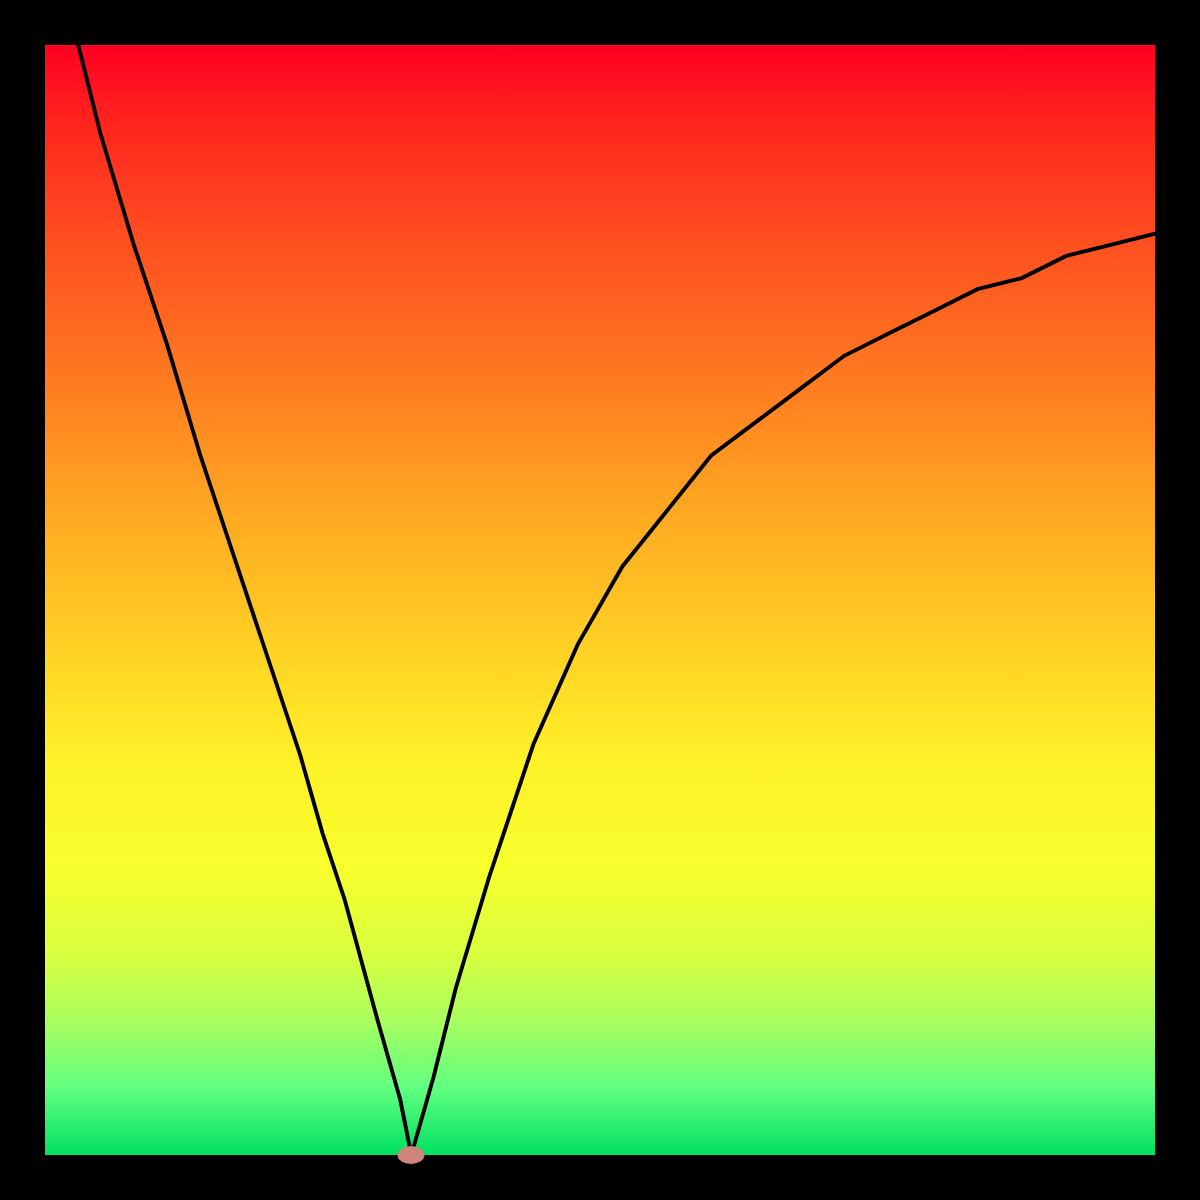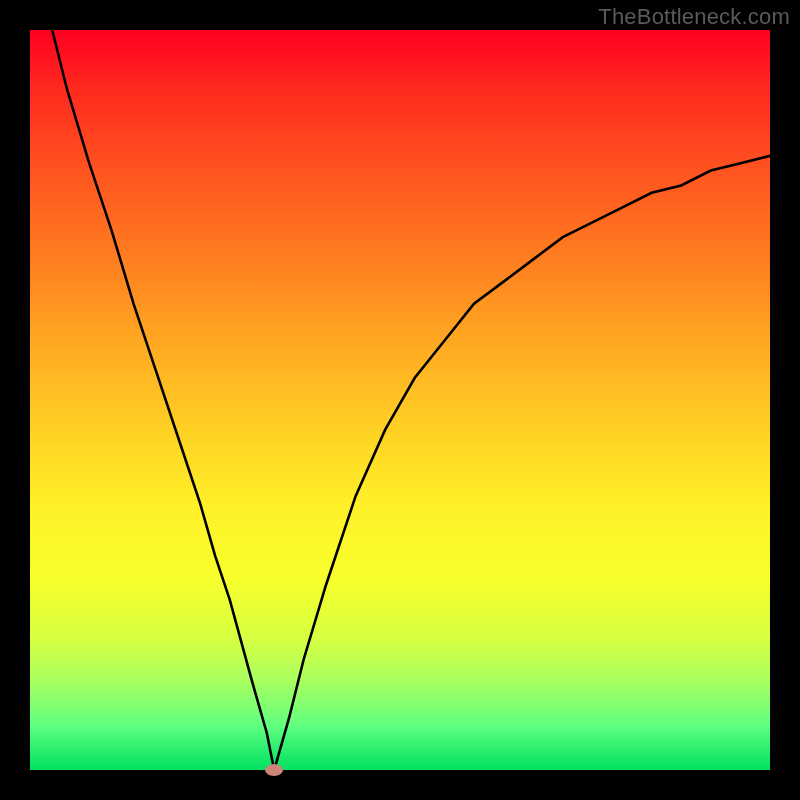--- a/index.html
+++ b/index.html
@@ -63,21 +63,20 @@
     height: 12px;
     background: #cf867a;
     border-radius: 50%;
     transform: translate(-50%, -50%);
   }
 </style>
 </head>
 <body>
 
 <div class="frame">
-  <div class="watermark">TheBottleneck.com</div>
 
   <div class="plot-area">
     <svg class="curve" viewBox="0 0 740 740" preserveAspectRatio="none">
       <path fill="none" stroke="#000000" stroke-width="2.6" stroke-linecap="round" d="M22.2 0.0 L37.0 59.2 L59.2 133.2 L81.4 199.8 L103.6 273.8 L125.8 340.4 L148.0 407.0 L170.2 473.6 L185.0 525.4 L199.8 569.8 L222.0 651.2 L236.8 703.0 L244.2 740.0 L259.0 688.2 L273.8 629.0 L296.0 555.0 L325.6 466.2 L355.2 399.6 L384.8 347.8 L414.4 310.8 L444.0 273.8 L473.6 251.6 L503.2 229.4 L532.8 207.2 L562.4 192.4 L592.0 177.6 L621.6 162.8 L651.2 155.4 L680.8 140.6 L710.4 133.2 L740.0 125.8"></path>
     </svg>
     <div class="marker" style="left: 244.2px; top: 740px; background: rgb(207, 134, 122);"></div>
   </div>
 </div>
 
 </body></html>

